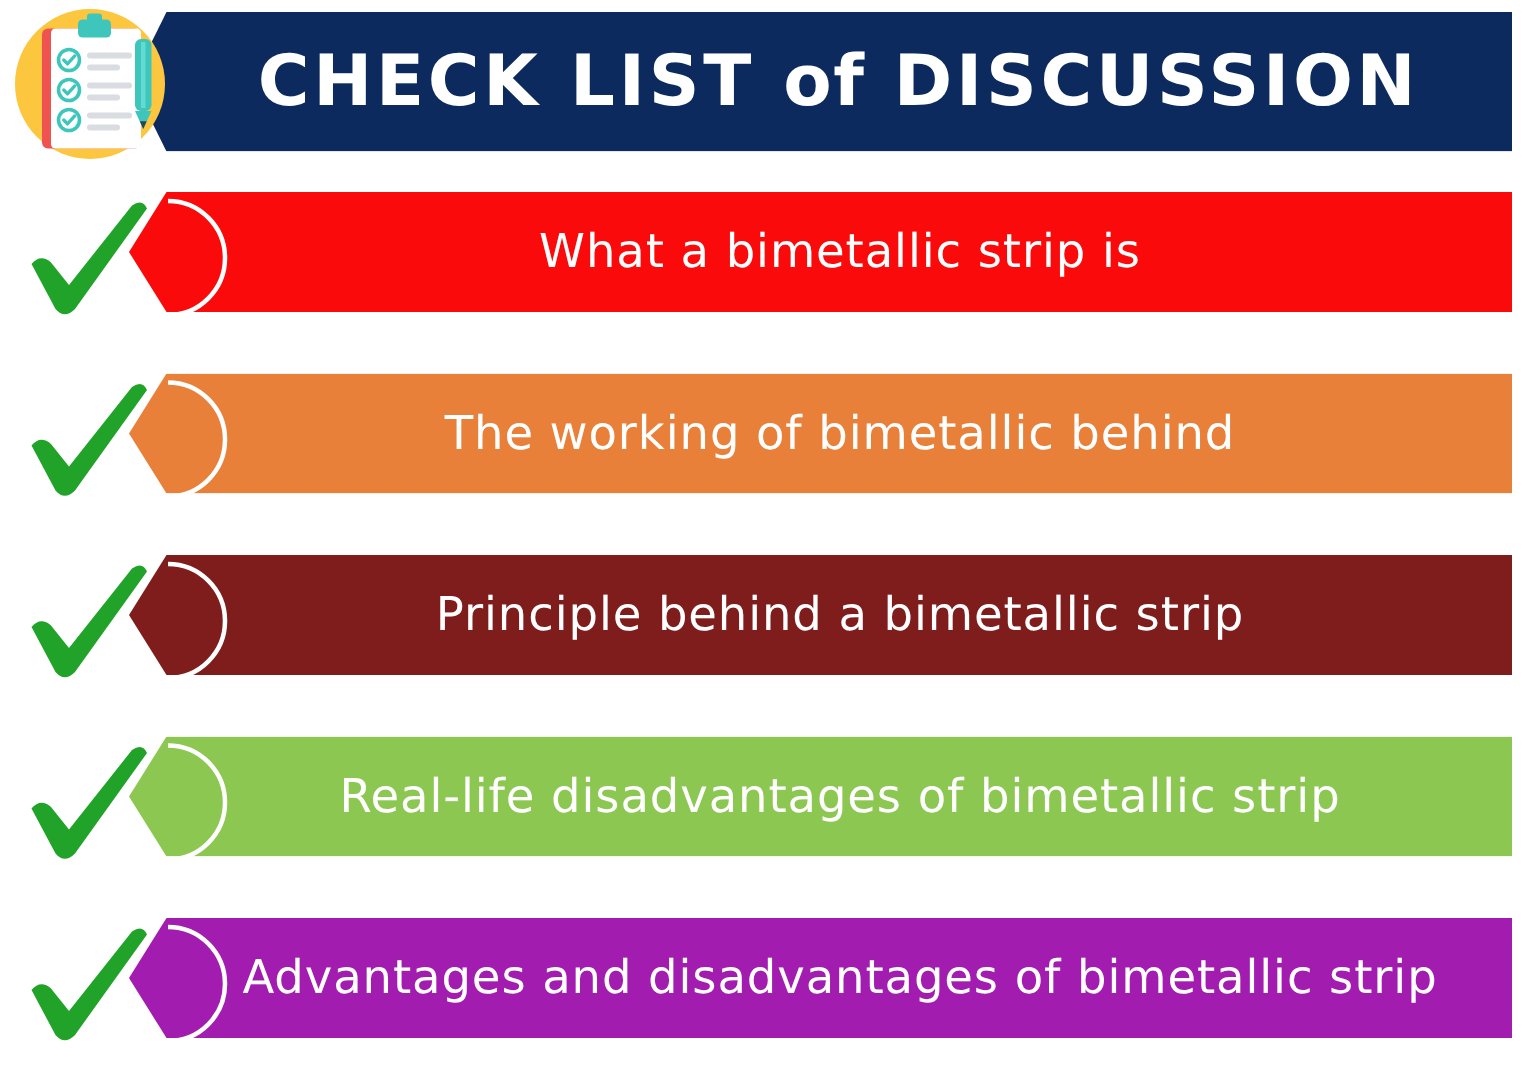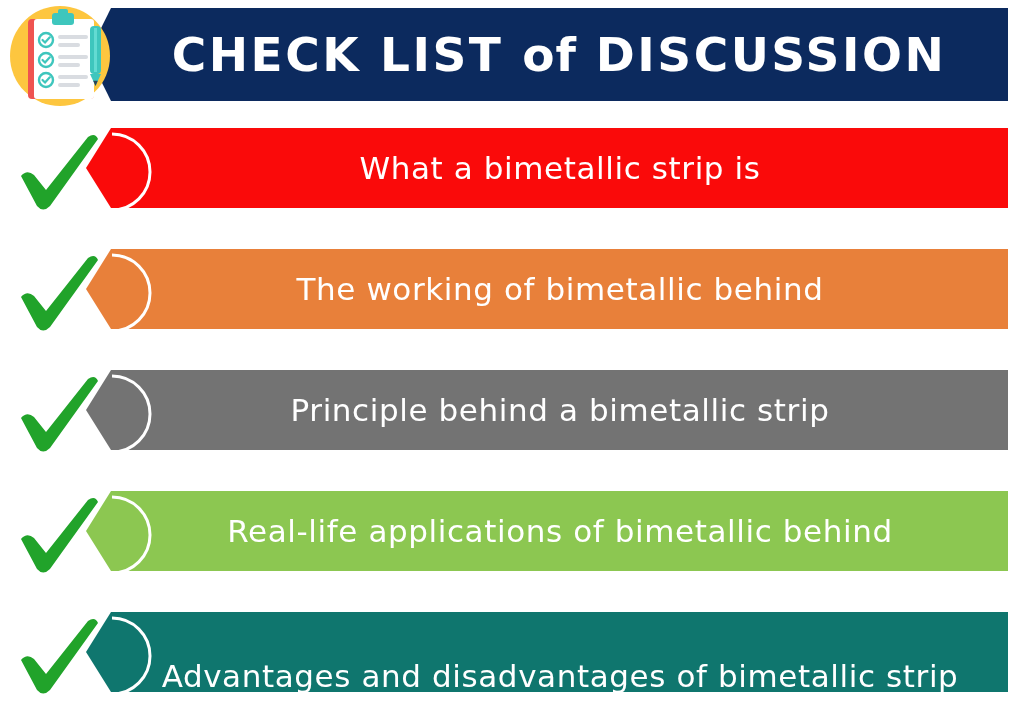--- a/index.html
+++ b/index.html
@@ -188,45 +188,45 @@
     </div>
     <svg class="row-arc" viewBox="0 0 80 80">
       <path d="M38 2 A38 38 0 0 1 38 78" fill="none" stroke="#ffffff" stroke-width="3"></path>
     </svg>
     <svg class="row-check" viewBox="0 0 110 88">
       <path d="M11 48 Q17 41 24 47 L36 62 L78 9 Q85 4 88 11 L40 78 Q33 85 27 78 Z" fill="#21a32a"></path>
     </svg>
   </div>
 
   <div class="row" style="top:370px">
-    <div class="row-bar" style="background: #737373;">
+    <div class="row-bar" style="background: #7f1d1d;">
       <span class="row-label">Principle behind a bimetallic strip</span>
     </div>
     <svg class="row-arc" viewBox="0 0 80 80">
       <path d="M38 2 A38 38 0 0 1 38 78" fill="none" stroke="#ffffff" stroke-width="3"></path>
     </svg>
     <svg class="row-check" viewBox="0 0 110 88">
       <path d="M11 48 Q17 41 24 47 L36 62 L78 9 Q85 4 88 11 L40 78 Q33 85 27 78 Z" fill="#21a32a"></path>
     </svg>
   </div>
 
   <div class="row" style="top:491px">
     <div class="row-bar" style="background: rgb(140, 199, 81);">
-      <span class="row-label">Real-life applications of bimetallic behind</span>
+      <span class="row-label">Real-life disadvantages of bimetallic strip</span>
     </div>
     <svg class="row-arc" viewBox="0 0 80 80">
       <path d="M38 2 A38 38 0 0 1 38 78" fill="none" stroke="#ffffff" stroke-width="3"></path>
     </svg>
     <svg class="row-check" viewBox="0 0 110 88">
       <path d="M11 48 Q17 41 24 47 L36 62 L78 9 Q85 4 88 11 L40 78 Q33 85 27 78 Z" fill="#21a32a"></path>
     </svg>
   </div>
 
   <div class="row" style="top:612px">
-    <div class="row-bar" style="background: #0f766e; align-items: flex-end;">
+    <div class="row-bar" style="background: #a21caf;">
       <span class="row-label">Advantages and disadvantages of bimetallic strip</span>
     </div>
     <svg class="row-arc" viewBox="0 0 80 80">
       <path d="M38 2 A38 38 0 0 1 38 78" fill="none" stroke="#ffffff" stroke-width="3"></path>
     </svg>
     <svg class="row-check" viewBox="0 0 110 88">
       <path d="M11 48 Q17 41 24 47 L36 62 L78 9 Q85 4 88 11 L40 78 Q33 85 27 78 Z" fill="#21a32a"></path>
     </svg>
   </div>
 

